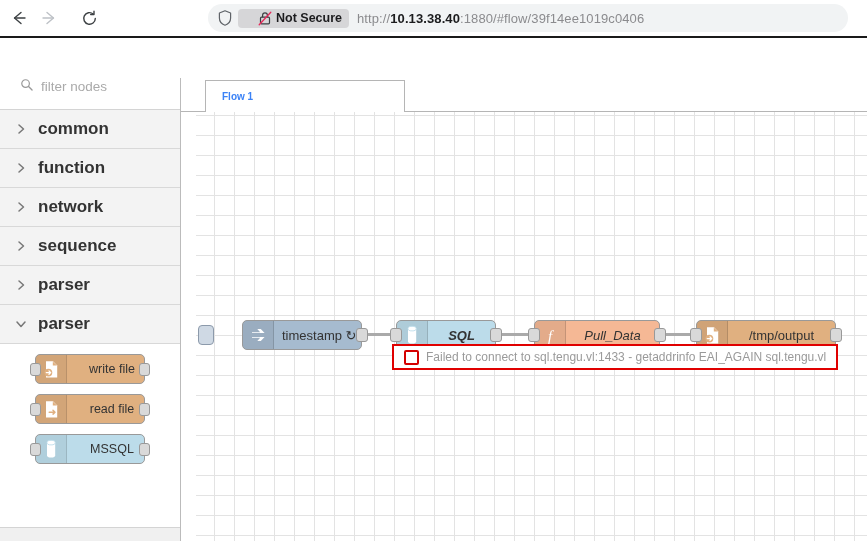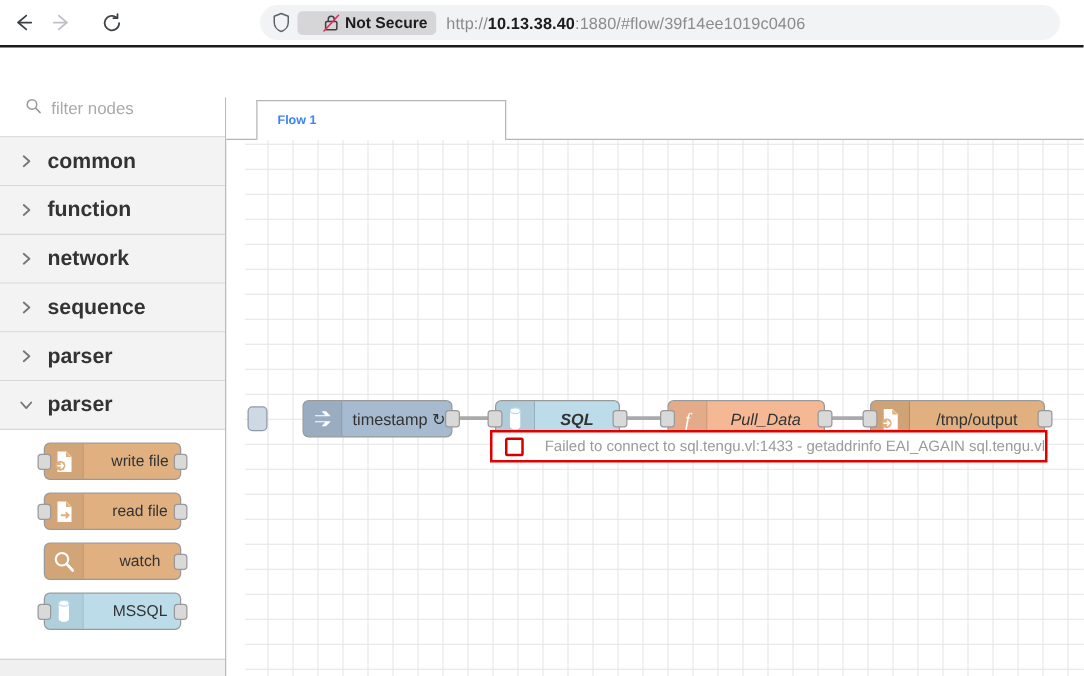--- a/index.html
+++ b/index.html
@@ -163,21 +163,20 @@
     position: absolute; width: 16px; height: 20px;
     background: #cfd9e4; border: 1px solid #8c9aab; border-radius: 4px;
     box-sizing: border-box;
   }
 
   
   .errbox {
     position: absolute; border: 2px solid #e00000; background: #ffffff;
     box-sizing: border-box; display: flex; align-items: center;
     padding-left: 10px;
-    justify-content: space-between;
   }
   .err-status {
     width: 11px; height: 11px; border: 2.5px solid #d40000;
     border-radius: 2px; background: #ffffff; flex: none; margin-right: 7px;
   }
   .err-text { font-size: 12px; color: #9a9a9a; white-space: nowrap; }
 </style>
 </head>
 <body>
 
@@ -299,30 +298,20 @@
             <svg width="17" height="19" viewBox="0 0 17 19">
               <path d="M3 1.2 H10 L14.2 5.4 V17.5 H3 Z" fill="#ffffff"></path>
               <path d="M9.8 1.4 V5.6 H14" fill="#e0b080"></path>
               <path d="M6.2 12.2 H11.6 M10.0 10.3 L12.0 12.2 L10.0 14.1" stroke="#e0b080" stroke-width="1.5" fill="none" stroke-linecap="round" stroke-linejoin="round"></path>
             </svg>
           </div>
           <div class="pnode-label">read file</div>
           <div class="port out"></div>
         </div>
 
-        <div class="pnode" style="background:#e0b080">
-          <div class="pnode-icon">
-            <svg width="19" height="19" viewBox="0 0 19 19">
-              <circle cx="7.6" cy="7.4" r="5.0" fill="none" stroke="#ffffff" stroke-width="1.7"></circle>
-              <path d="M11.3 11.1 L16.2 16.4" stroke="#ffffff" stroke-width="2.1" stroke-linecap="round"></path>
-            </svg>
-          </div>
-          <div class="pnode-label">watch</div>
-          <div class="port out"></div>
-        </div>
 
         <div class="pnode" style="background:#bcdcea">
           <div class="port in"></div>
           <div class="pnode-icon">
             <svg width="15" height="20" viewBox="0 0 15 20">
               <path d="M3 3.6 V16.2 A4.1 2.3 0 0 0 11.2 16.2 V3.6 Z" fill="#ffffff"></path>
               <ellipse cx="7.1" cy="3.6" rx="4.1" ry="2.3" fill="#ffffff" stroke="#bcdcea" stroke-width="0.9"></ellipse>
             </svg>
           </div>
           <div class="pnode-label">MSSQL</div>

